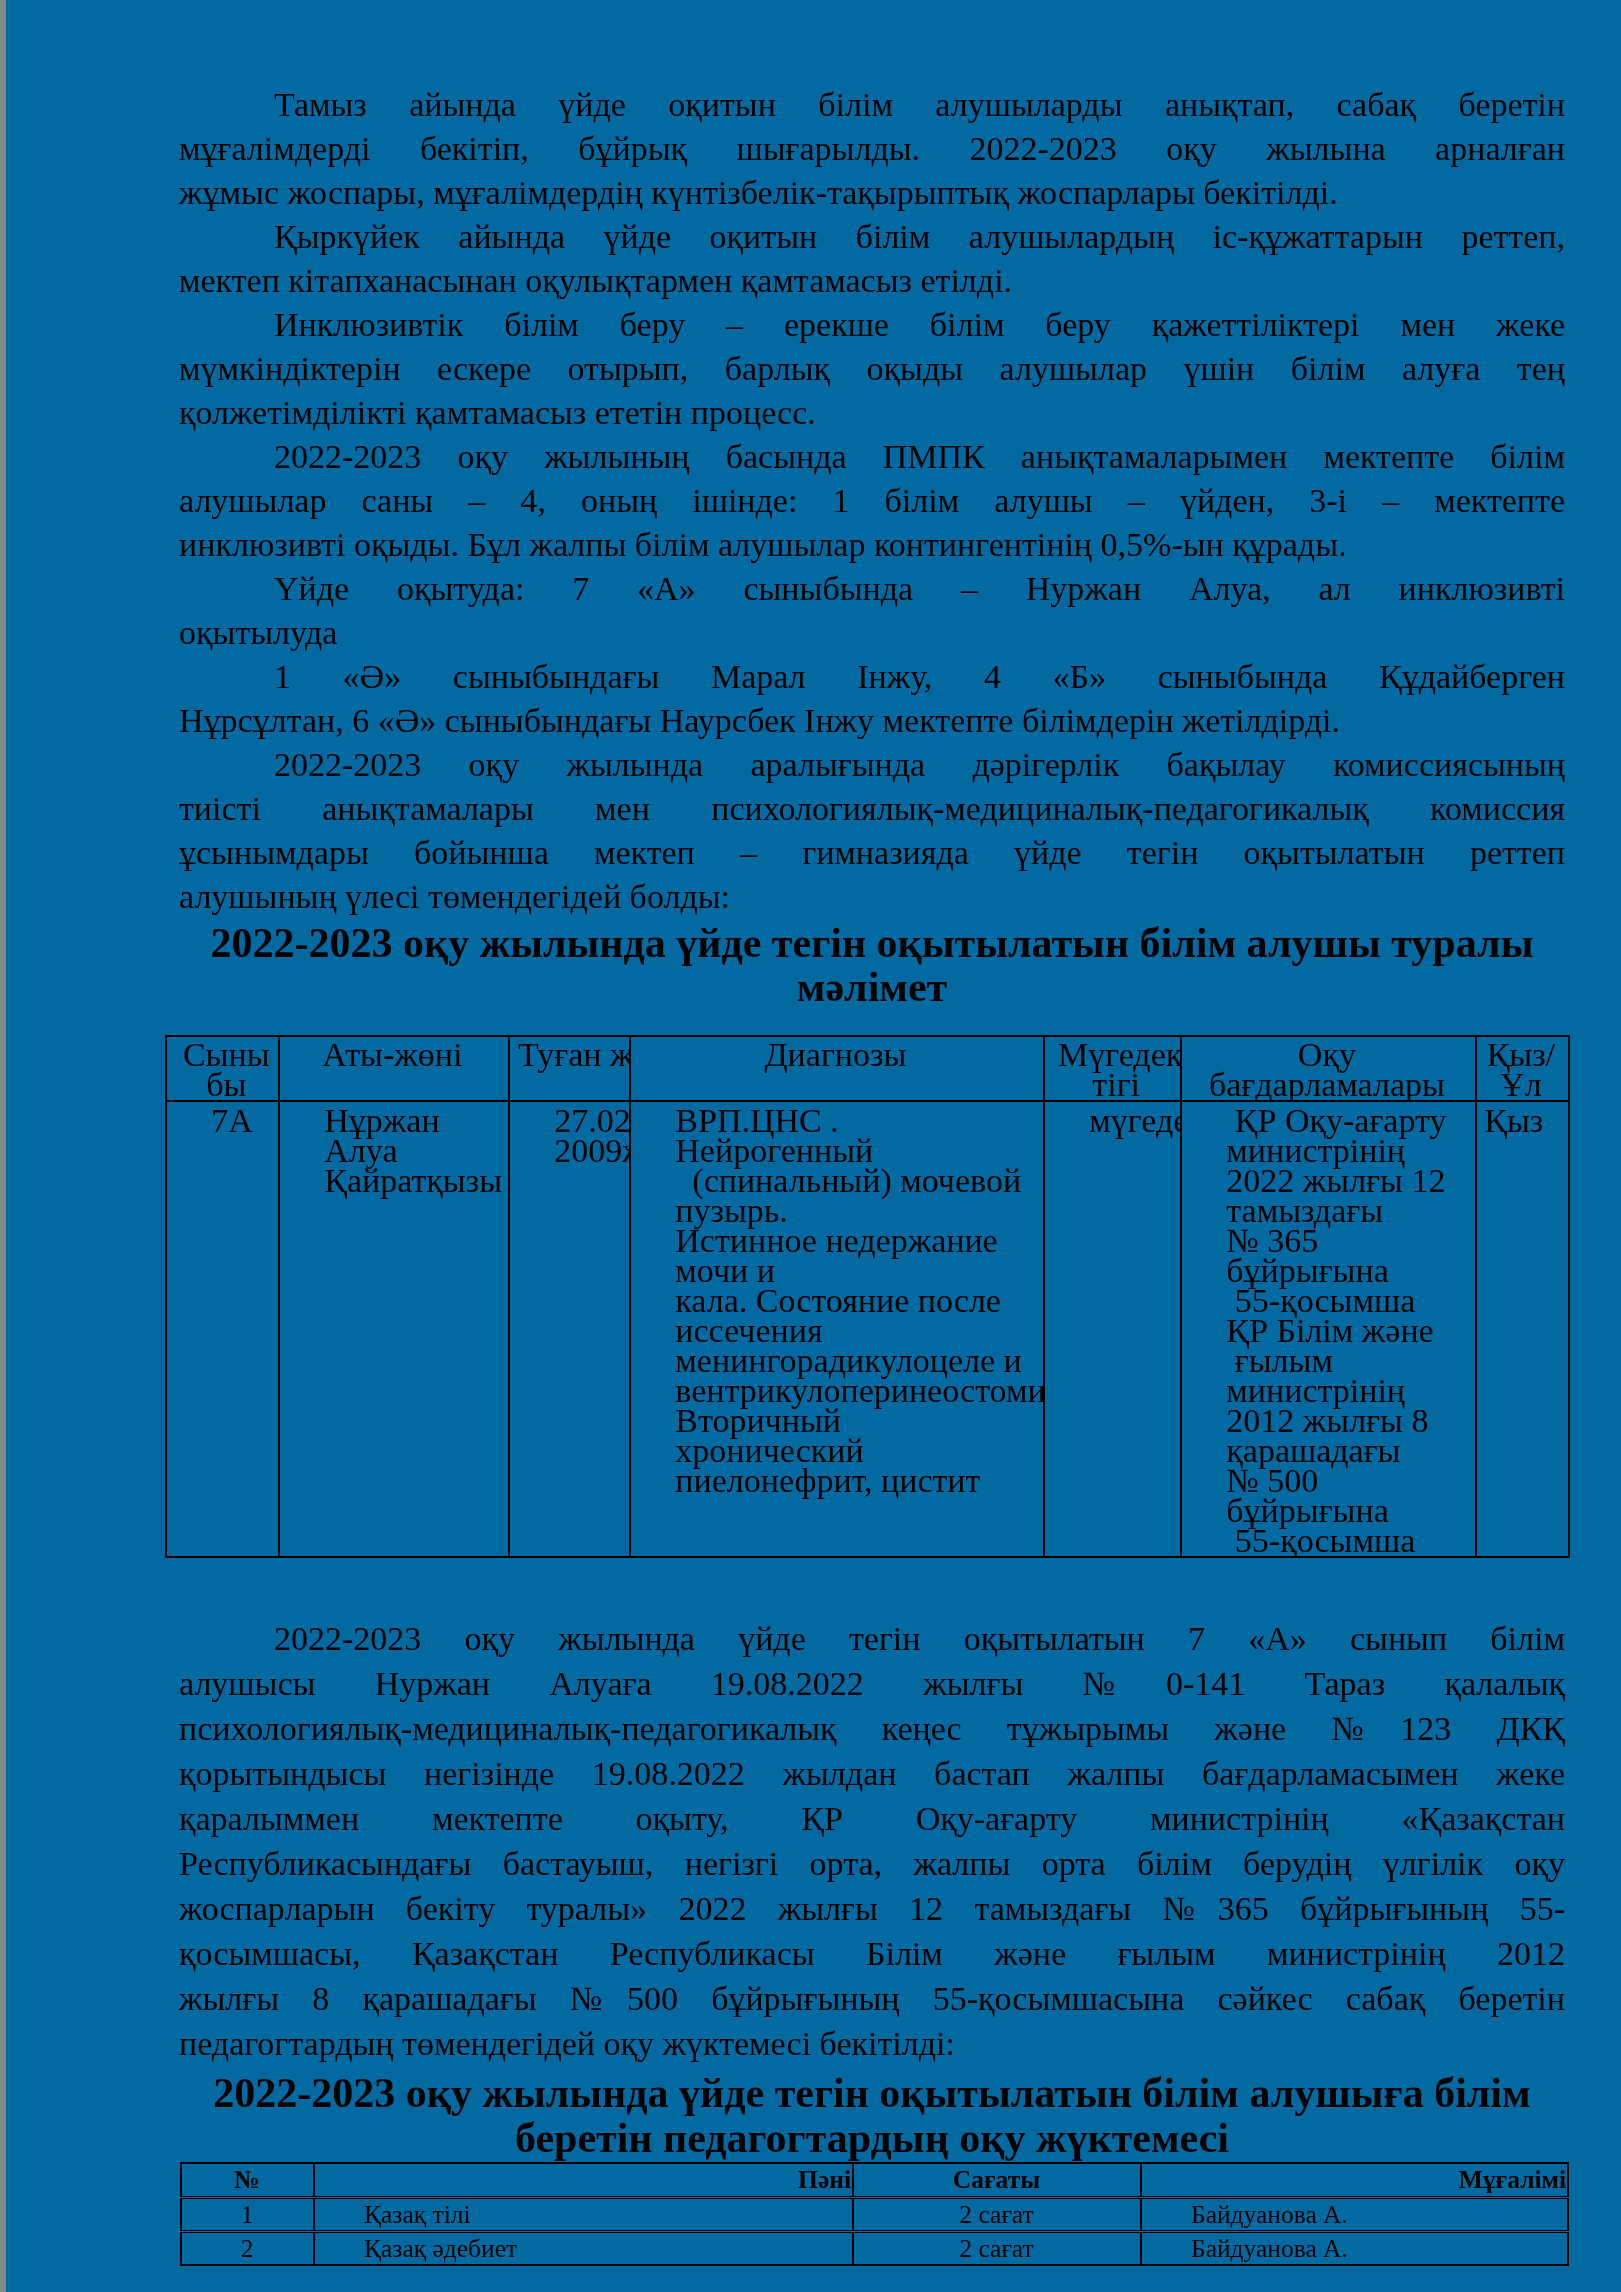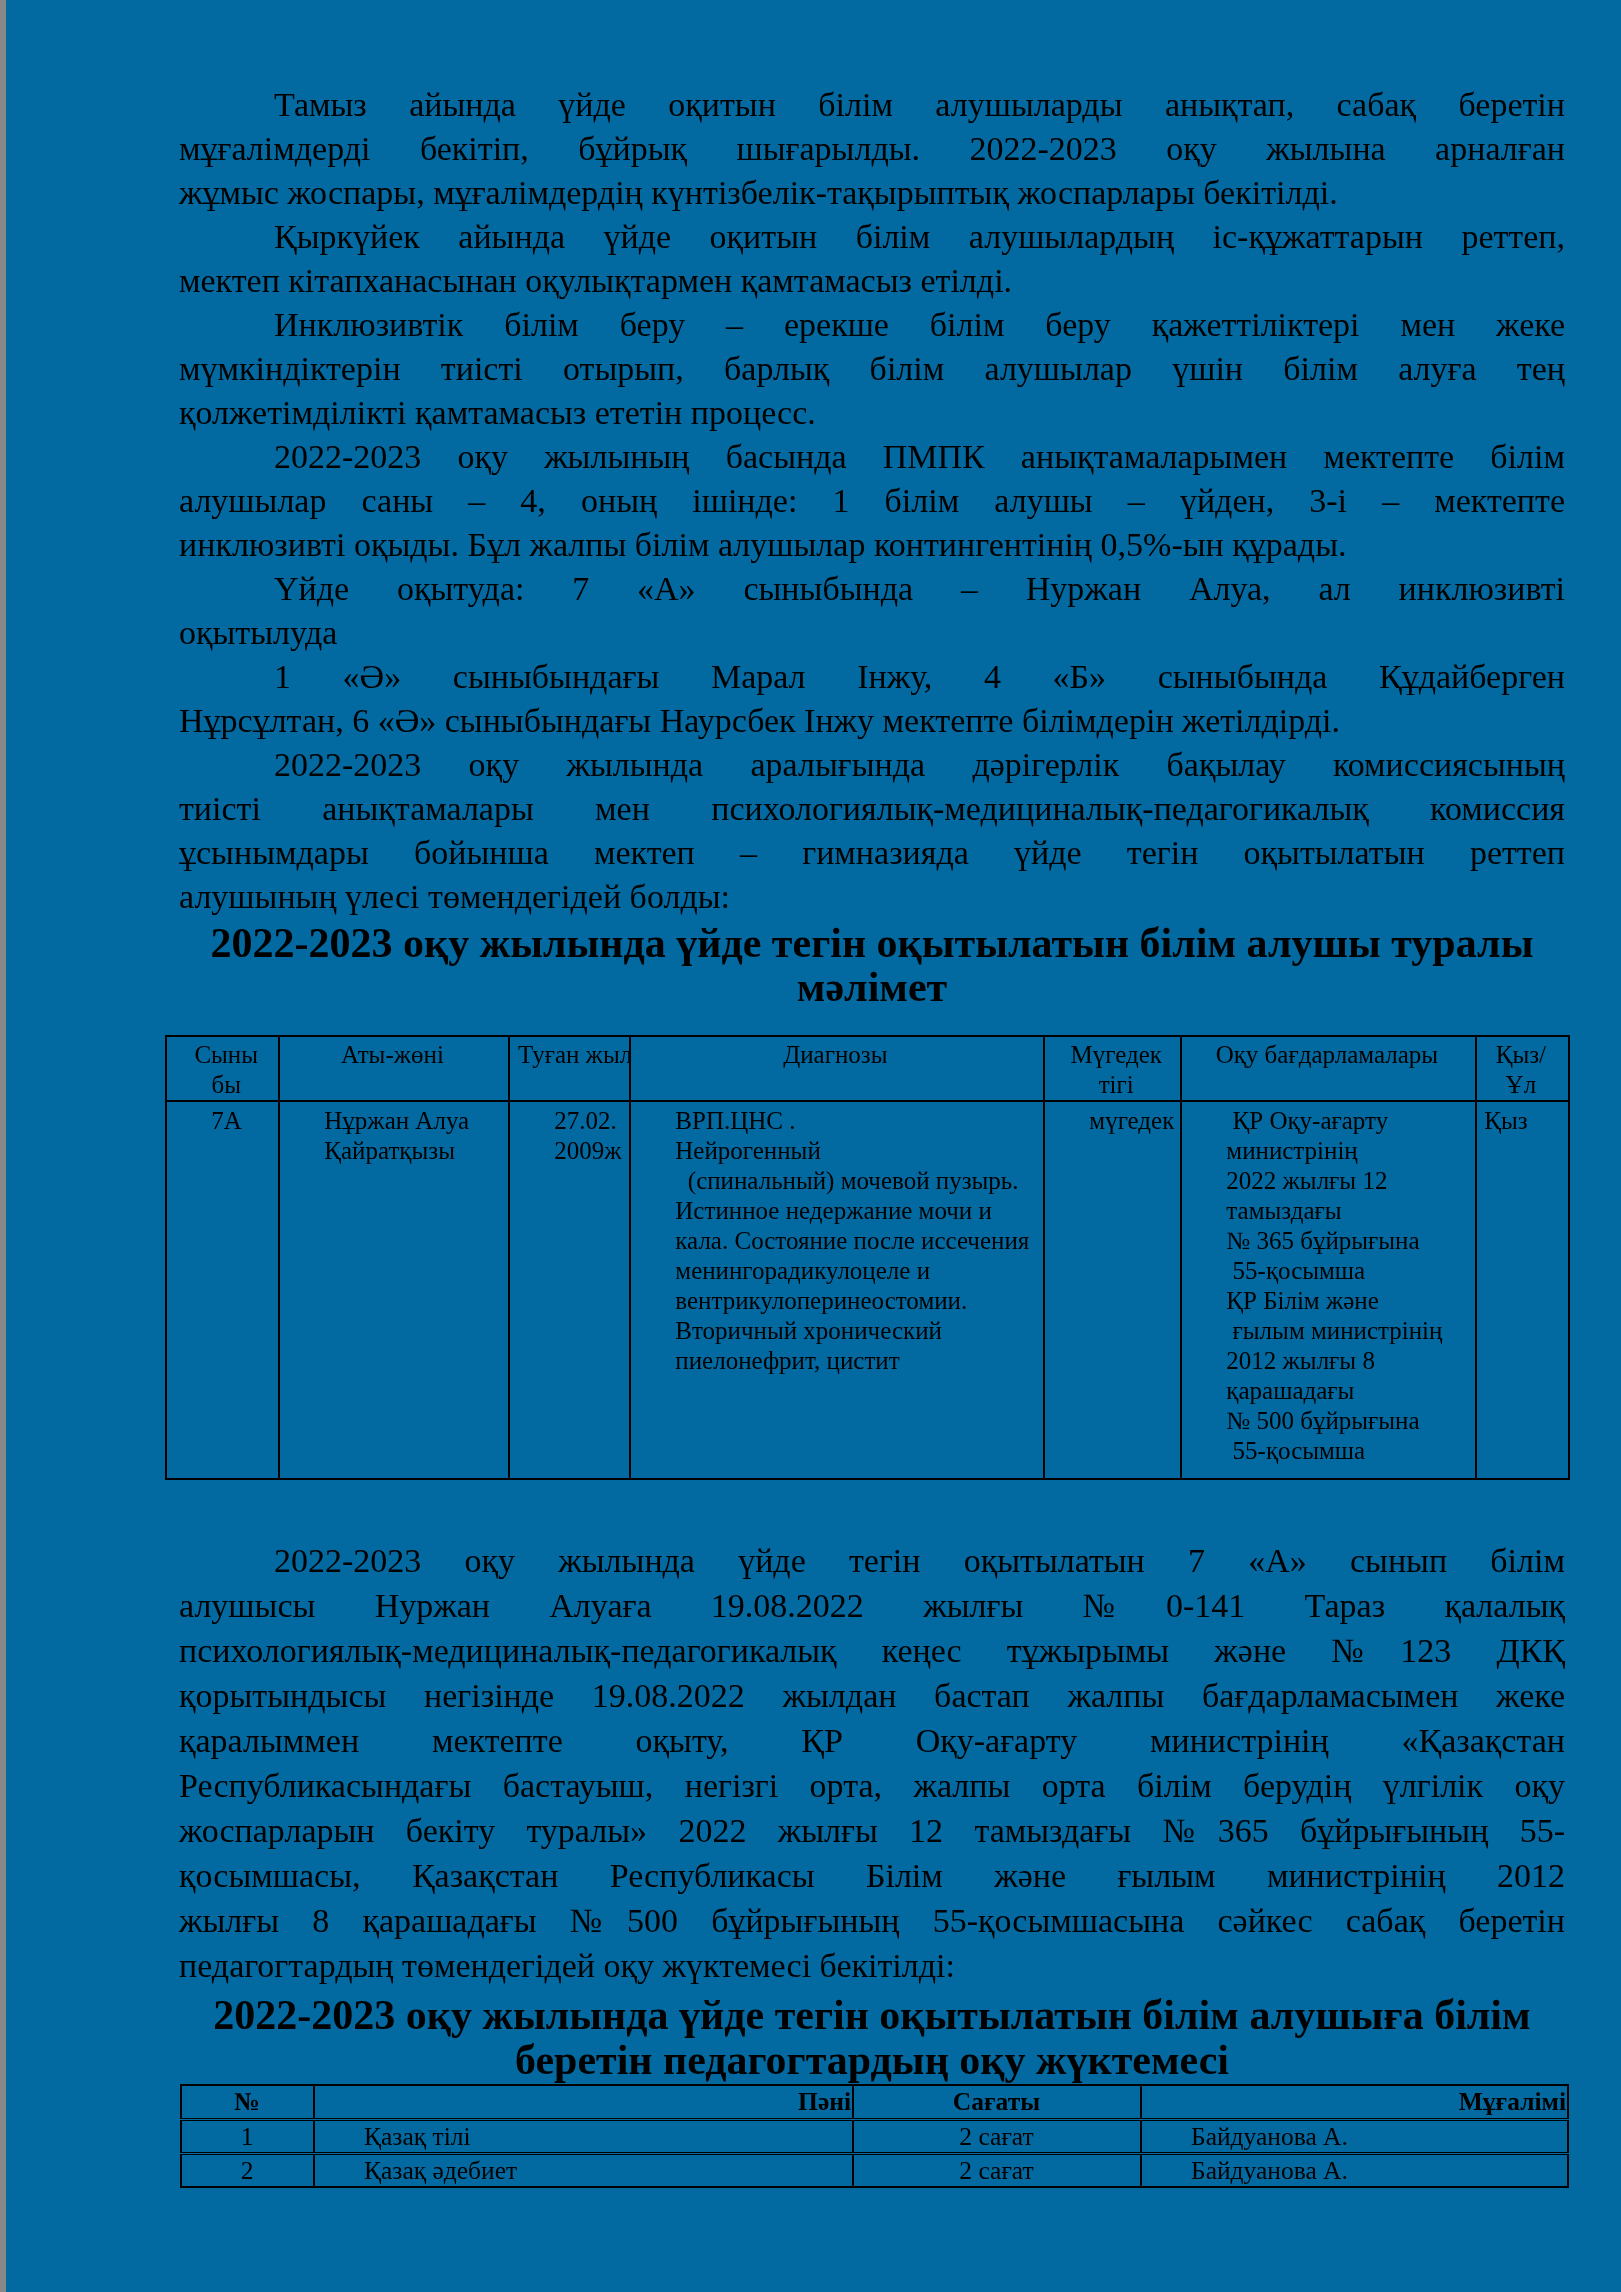--- a/index.html
+++ b/index.html
@@ -35,21 +35,21 @@
     text-align:center;
     text-align-last:center;
   }
   
   table{border-collapse:collapse;table-layout:fixed;}
   .t1{
     margin-left:-13.7px;
     margin-top:25.5px;
     width:1405px;
     border:2.9px solid #000;
-    font-size:25px;
+    font-size:34px;
   }
   .t1 th,.t1 td{
     border:2px solid #000;
     vertical-align:top;
     font-weight:normal;
     padding:3.9px 5.9px 0 12.7px;
     white-space:pre-wrap;
     overflow:hidden;
     line-height:30px;
   }
@@ -95,21 +95,21 @@
         <div class="line indent">Тамыз айында үйде оқитын білім алушыларды анықтап, сабақ беретін</div>
         <div class="line">мұғалімдерді бекітіп, бұйрық шығарылды. 2022-2023 оқу жылына арналған</div>
         <div class="line end">жұмыс жоспары, мұғалімдердің күнтізбелік-тақырыптық жоспарлары бекітілді.</div>
       </div>
       <div>
         <div class="line indent">Қыркүйек айында үйде оқитын білім алушылардың іс-құжаттарын реттеп,</div>
         <div class="line end">мектеп кітапханасынан оқулықтармен қамтамасыз етілді.</div>
       </div>
       <div>
         <div class="line indent">Инклюзивтік білім беру – ерекше білім беру қажеттіліктері мен жеке</div>
-        <div class="line">мүмкіндіктерін тиісті отырып, барлық білім алушылар үшін білім алуға тең</div>
+        <div class="line">мүмкіндіктерін ескере отырып, барлық оқыды алушылар үшін білім алуға тең</div>
         <div class="line end">қолжетімділікті қамтамасыз ететін процесс.</div>
       </div>
       <div>
         <div class="line indent">2022-2023 оқу жылының басында ПМПК анықтамаларымен мектепте білім</div>
         <div class="line">алушылар саны – 4, оның ішінде: 1 білім алушы – үйден, 3-і – мектепте</div>
         <div class="line end">инклюзивті оқыды. Бұл жалпы білім алушылар контингентінің 0,5%-ын құрады.</div>
       </div>
       <div>
         <div class="line indent">Үйде оқытуда: 7 «А» сыныбында – Нуржан Алуа, ал инклюзивті</div>
         <div class="line end">оқытылуда</div>

